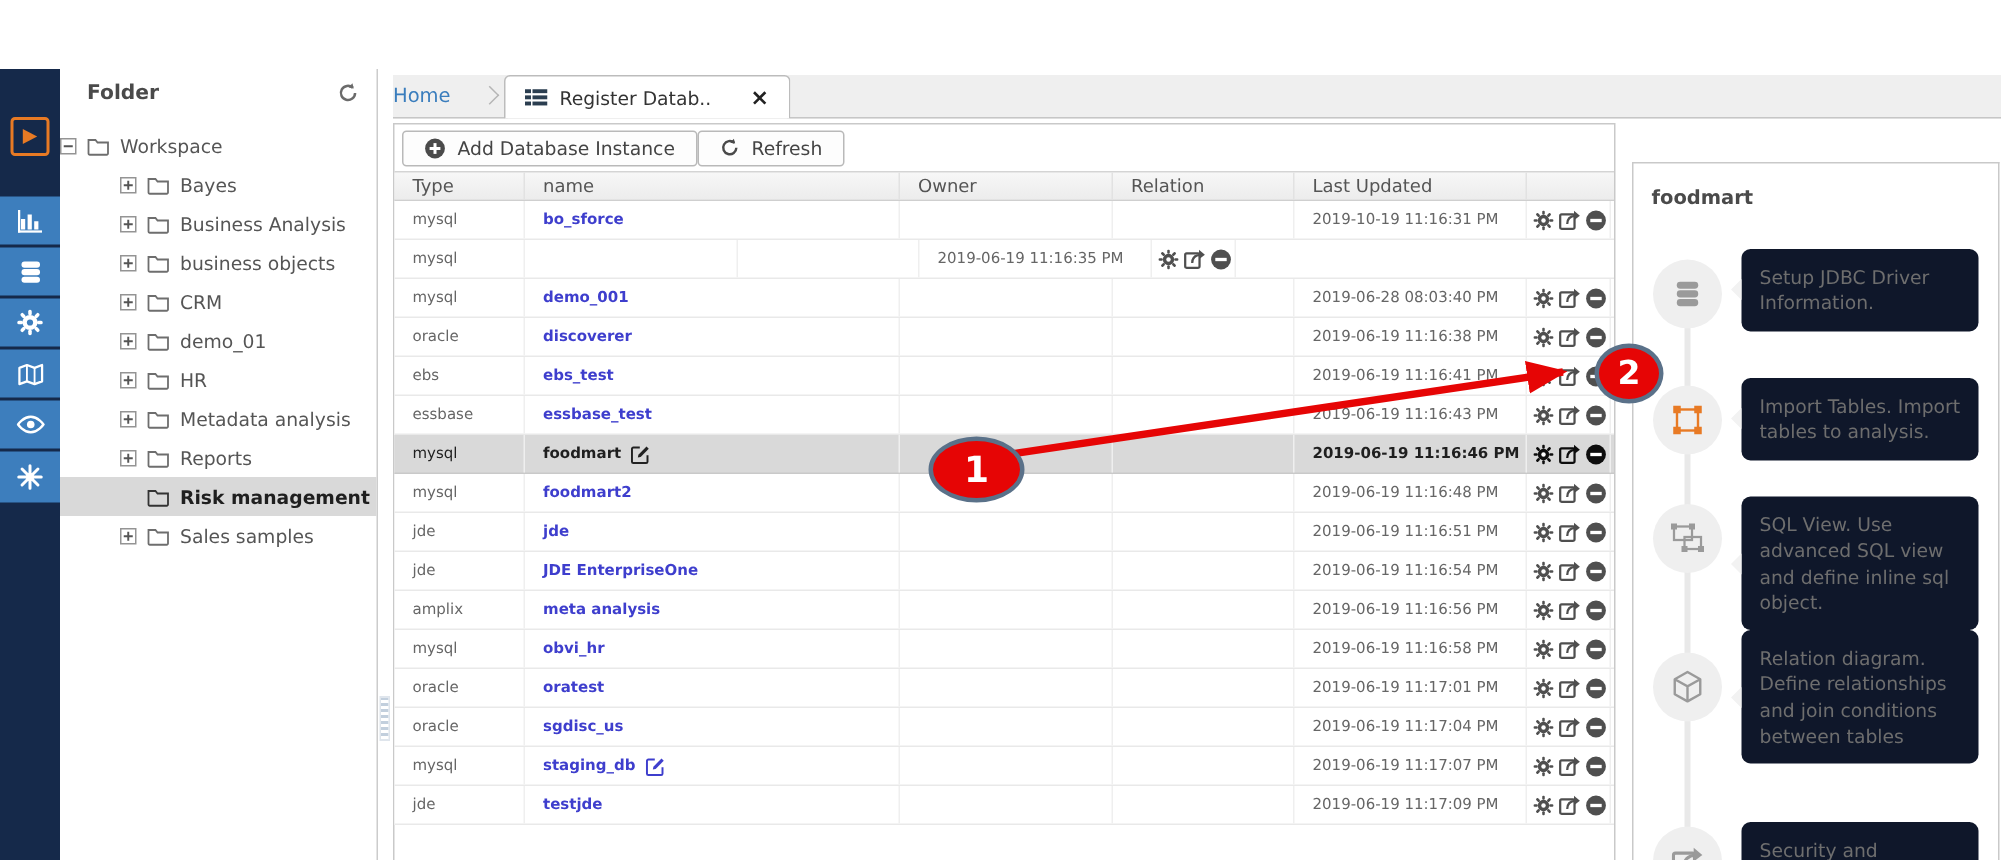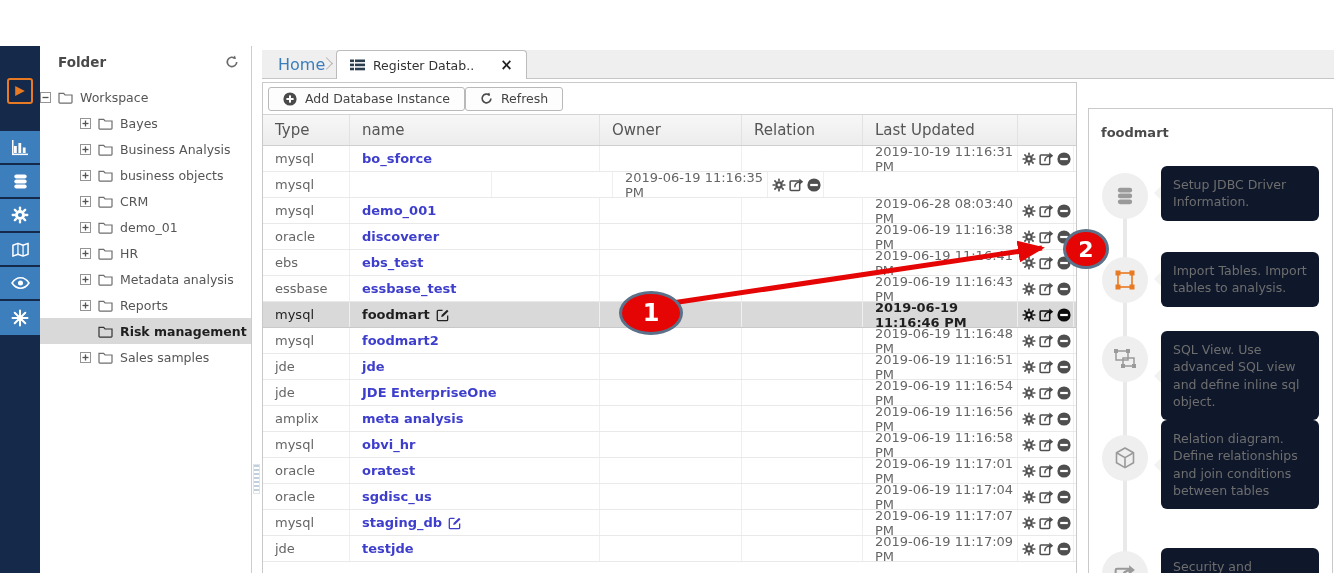--- a/index.html
+++ b/index.html
@@ -35,52 +35,52 @@
 
   
   .splitter { position:absolute; left:252px; top:0; width:10px; height:573px; background:#fff; }
   .splitter-handle { position:absolute; left:1px; top:418px; width:7px; height:30px;
      border:1px solid #dfe5ec;
      background:repeating-linear-gradient(to bottom,#c2cfdd 0 2px,#ffffff 2px 4px); cursor:col-resize; }
 
   
   .tabstrip { position:absolute; left:262px; top:4px; width:1072px; height:29px;
               background:#efefef; border-bottom:1px solid #c6c6c6; }
-  .home-link { position:absolute; left:16px; top:0; line-height:29px; font-size:16px;
+  .home-link { position:absolute; left:0; top:0; line-height:29px; font-size:13px;
                color:#3a7dbd; cursor:pointer; }
   .crumb-chevron { position:absolute; left:60px; top:9px; width:9px; height:9px;
                    border-top:1px solid #b5b5b5; border-right:1px solid #b5b5b5; transform:rotate(45deg); }
   .tab { position:absolute; left:74px; top:0; height:29px; background:#fff;
          border:1px solid #bcbcbc; border-bottom:none; border-radius:4px 4px 0 0;
          display:flex; align-items:center; padding:0 13px; cursor:pointer; }
   .tab-icon { display:flex; margin-right:8px; color:#2b3e50; }
   .tab-label { font-size:12.5px; color:#333; }
   .tab-close { margin-left:26px; font-size:15px; font-weight:bold; color:#222; line-height:1; cursor:pointer; }
 
   
   .content { position:absolute; left:262px; top:36px; width:815px; height:537px;
              background:#fff; border:1px solid #c9c9c9; }
   .toolbar { height:31px; display:flex; align-items:center; padding-left:5px; gap:0; }
   .btn { height:24px; display:flex; align-items:center; gap:8px; padding:0 14px;
          border:1px solid #b9b9b9; border-radius:3px; background:#fdfdfd;
          font-size:12.5px; color:#444; cursor:pointer; }
   .btn .ic { display:flex; color:#4a4a4a; }
 
-  .thead { display:flex; height:32px; align-items:stretch;
+  .thead { display:flex; height:20px; align-items:stretch;
            background:linear-gradient(#f7f7f7,#ececec);
            border-top:1px solid #d4d4d4; border-bottom:1px solid #cfcfcf;
-           font-size:15px; color:#555; }
+           font-size:12px; color:#555; }
   .c { padding-left:12px; display:flex; align-items:center; border-right:1px solid #e2e2e2; overflow:hidden; }
   .c:last-child { border-right:none; }
   .col-type{width:87px;flex:none}.col-name{width:250px;flex:none}
   .col-owner{width:142px;flex:none}.col-mod{width:121px;flex:none}
   .col-upd{width:155px;flex:none}.col-act{width:56px;flex:none;padding-left:4px}
 
   .trow { display:flex; height:26px; align-items:stretch; border-bottom:1px solid #e9e9e9;
-          font-size:13px; color:#666; background:#fff; cursor:pointer; }
+          font-size:10px; color:#666; background:#fff; cursor:pointer; }
   .trow .c { border-right:1px solid #efefef; }
   .trow.selected { background:#d9d9d9; color:#1f1f1f; border-bottom:1px solid #c9c9c9; }
   .namelink { color:#3e3ecd; font-weight:600; text-decoration:none; cursor:pointer; white-space:nowrap; }
   .trow.selected .namelink { color:#1f1f1f; }
   .edit-ic { margin-left:6px; color:#3e3ecd; display:none; align-items:center; cursor:pointer; }
   .trow.editable .edit-ic { display:flex; }
   .trow.selected .edit-ic { color:#222; }
   .trow.selected .col-upd { font-weight:600; color:#1f1f1f; }
   .acts { display:flex; align-items:center; gap:3px; color:#4f4f4f; }
   .trow.selected .acts { color:#0d0d0d; }

